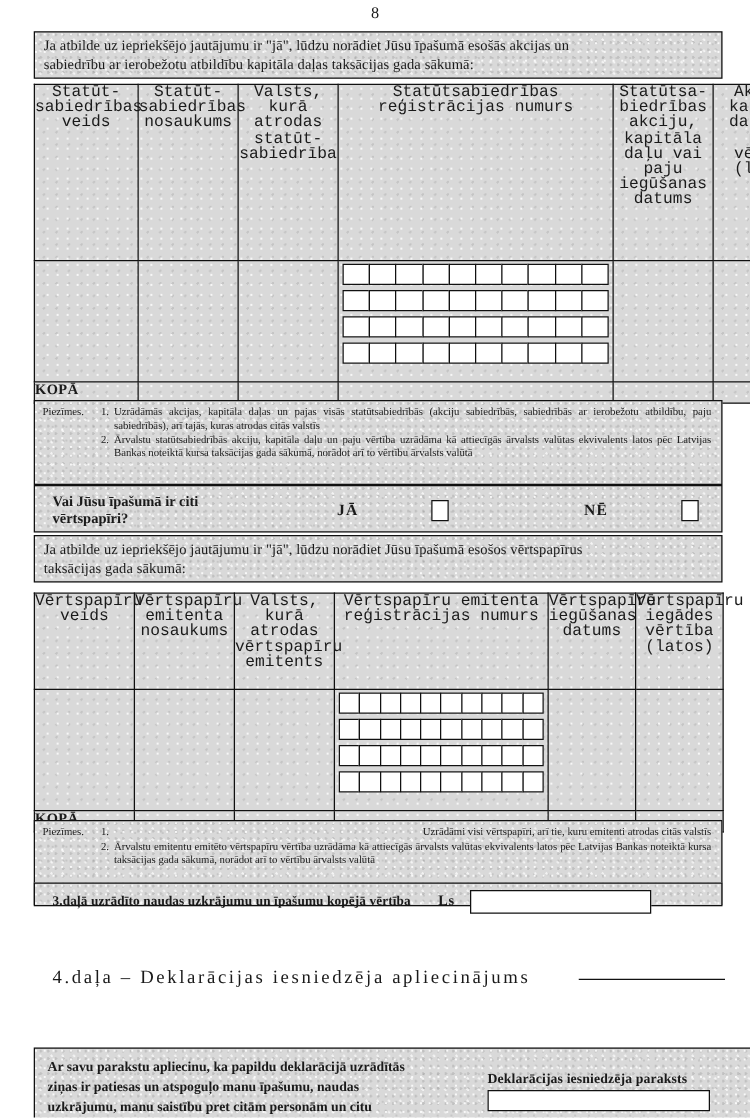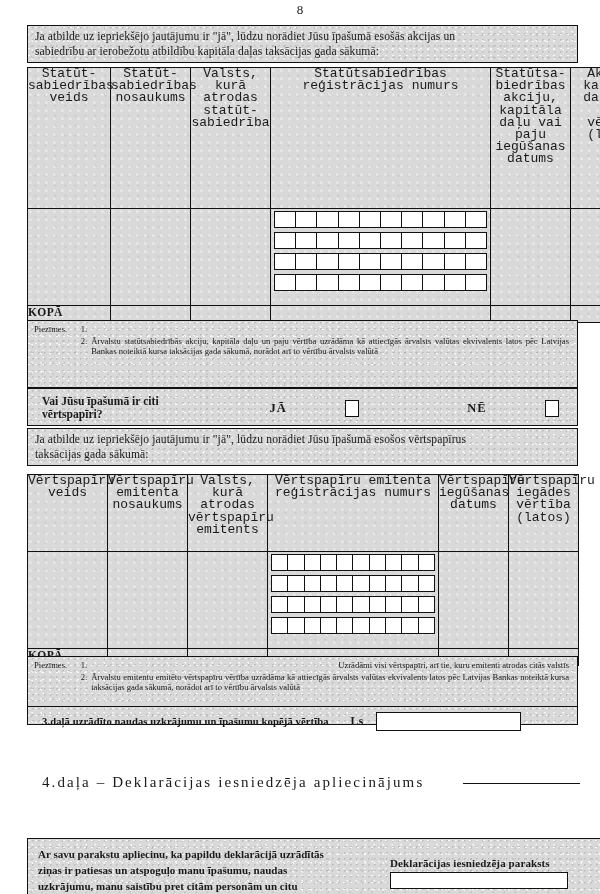--- a/index.html
+++ b/index.html
@@ -248,20 +248,21 @@
       <td class="total-white"></td>
     </tr>
   </tbody>
     </table>
 
   <div class="blk" style="left:27px;top:320px;width:551px;height:68px;">
     <div class="notes">
       <div class="row">
         <span class="lbl">Piezīmes.</span>
         <span class="num">1.</span>
+        <span class="txt">Uzrādāmās akcijas, kapitāla daļas un pajas visās statūtsabiedrībās (akciju sabiedrībās, sabiedrībās ar ierobežotu atbildību, paju sabiedrībās), arī tajās, kuras atrodas citās valstīs</span>
       </div>
       <div class="row indent" style="padding-left:0;margin-top:1px;">
         <span class="lbl" style="visibility:hidden">Piezīmes.</span>
         <span class="num">2.</span>
         <span class="txt">Ārvalstu statūtsabiedrībās akciju, kapitāla daļu un paju vērtība uzrādāma kā attiecīgās ārvalsts valūtas ekvivalents latos pēc Latvijas Bankas noteiktā kursa taksācijas gada sākumā, norādot arī to vērtību ārvalsts valūtā</span>
       </div>
     </div>
   </div>
 
   <div class="blk" style="left:27px;top:388px;width:551px;height:38px;">

